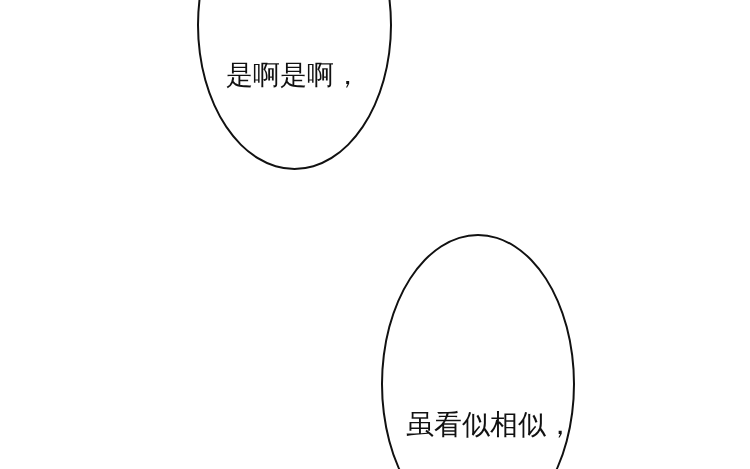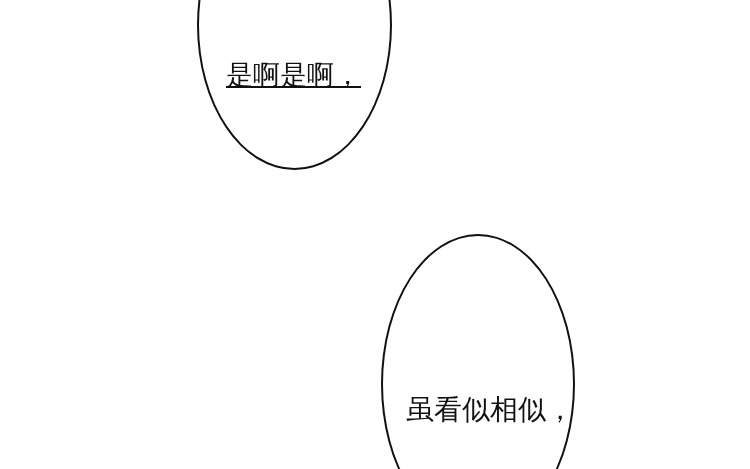--- a/index.html
+++ b/index.html
@@ -3,23 +3,23 @@
 <meta charset="utf-8">
 <style>
   html, body { margin:0; padding:0; }
   body { width:750px; height:469px; background:#ffffff; position:relative; overflow:hidden; }
   .bubble { position:absolute; border:2.5px solid #111; border-radius:50%; background:#fff; box-sizing:border-box; }
   #bubble1 { left:197px; top:-120px; width:195px; height:290px; }
   #bubble2 { left:381px; top:234px; width:194px; height:300px; }
   .txt { position:absolute; font-family:"DejaVu Sans", sans-serif; color:#111; white-space:pre; }
   .txt div { height:30px; line-height:30px; }
   #text1 { left:226px; top:-2px; font-size:27px; }
-  #text1 div { height:30px; line-height:30px;text-decoration:underline; }
+  #text1 div { height:30px; line-height:30px; }
   #text2 { left:406px; top:329px; font-size:28px; }
-  #text2 div { height:30px; line-height:30px; }
+  #text2 div { height:30px; line-height:30px;margin-top:15px; }
 </style>
 </head>
 <body>
 
 <div class="bubble" id="bubble1"></div>
 <div class="txt" id="text1">
   <div>是啊是啊，</div>
 </div>
 
 <div class="bubble" id="bubble2"></div>

